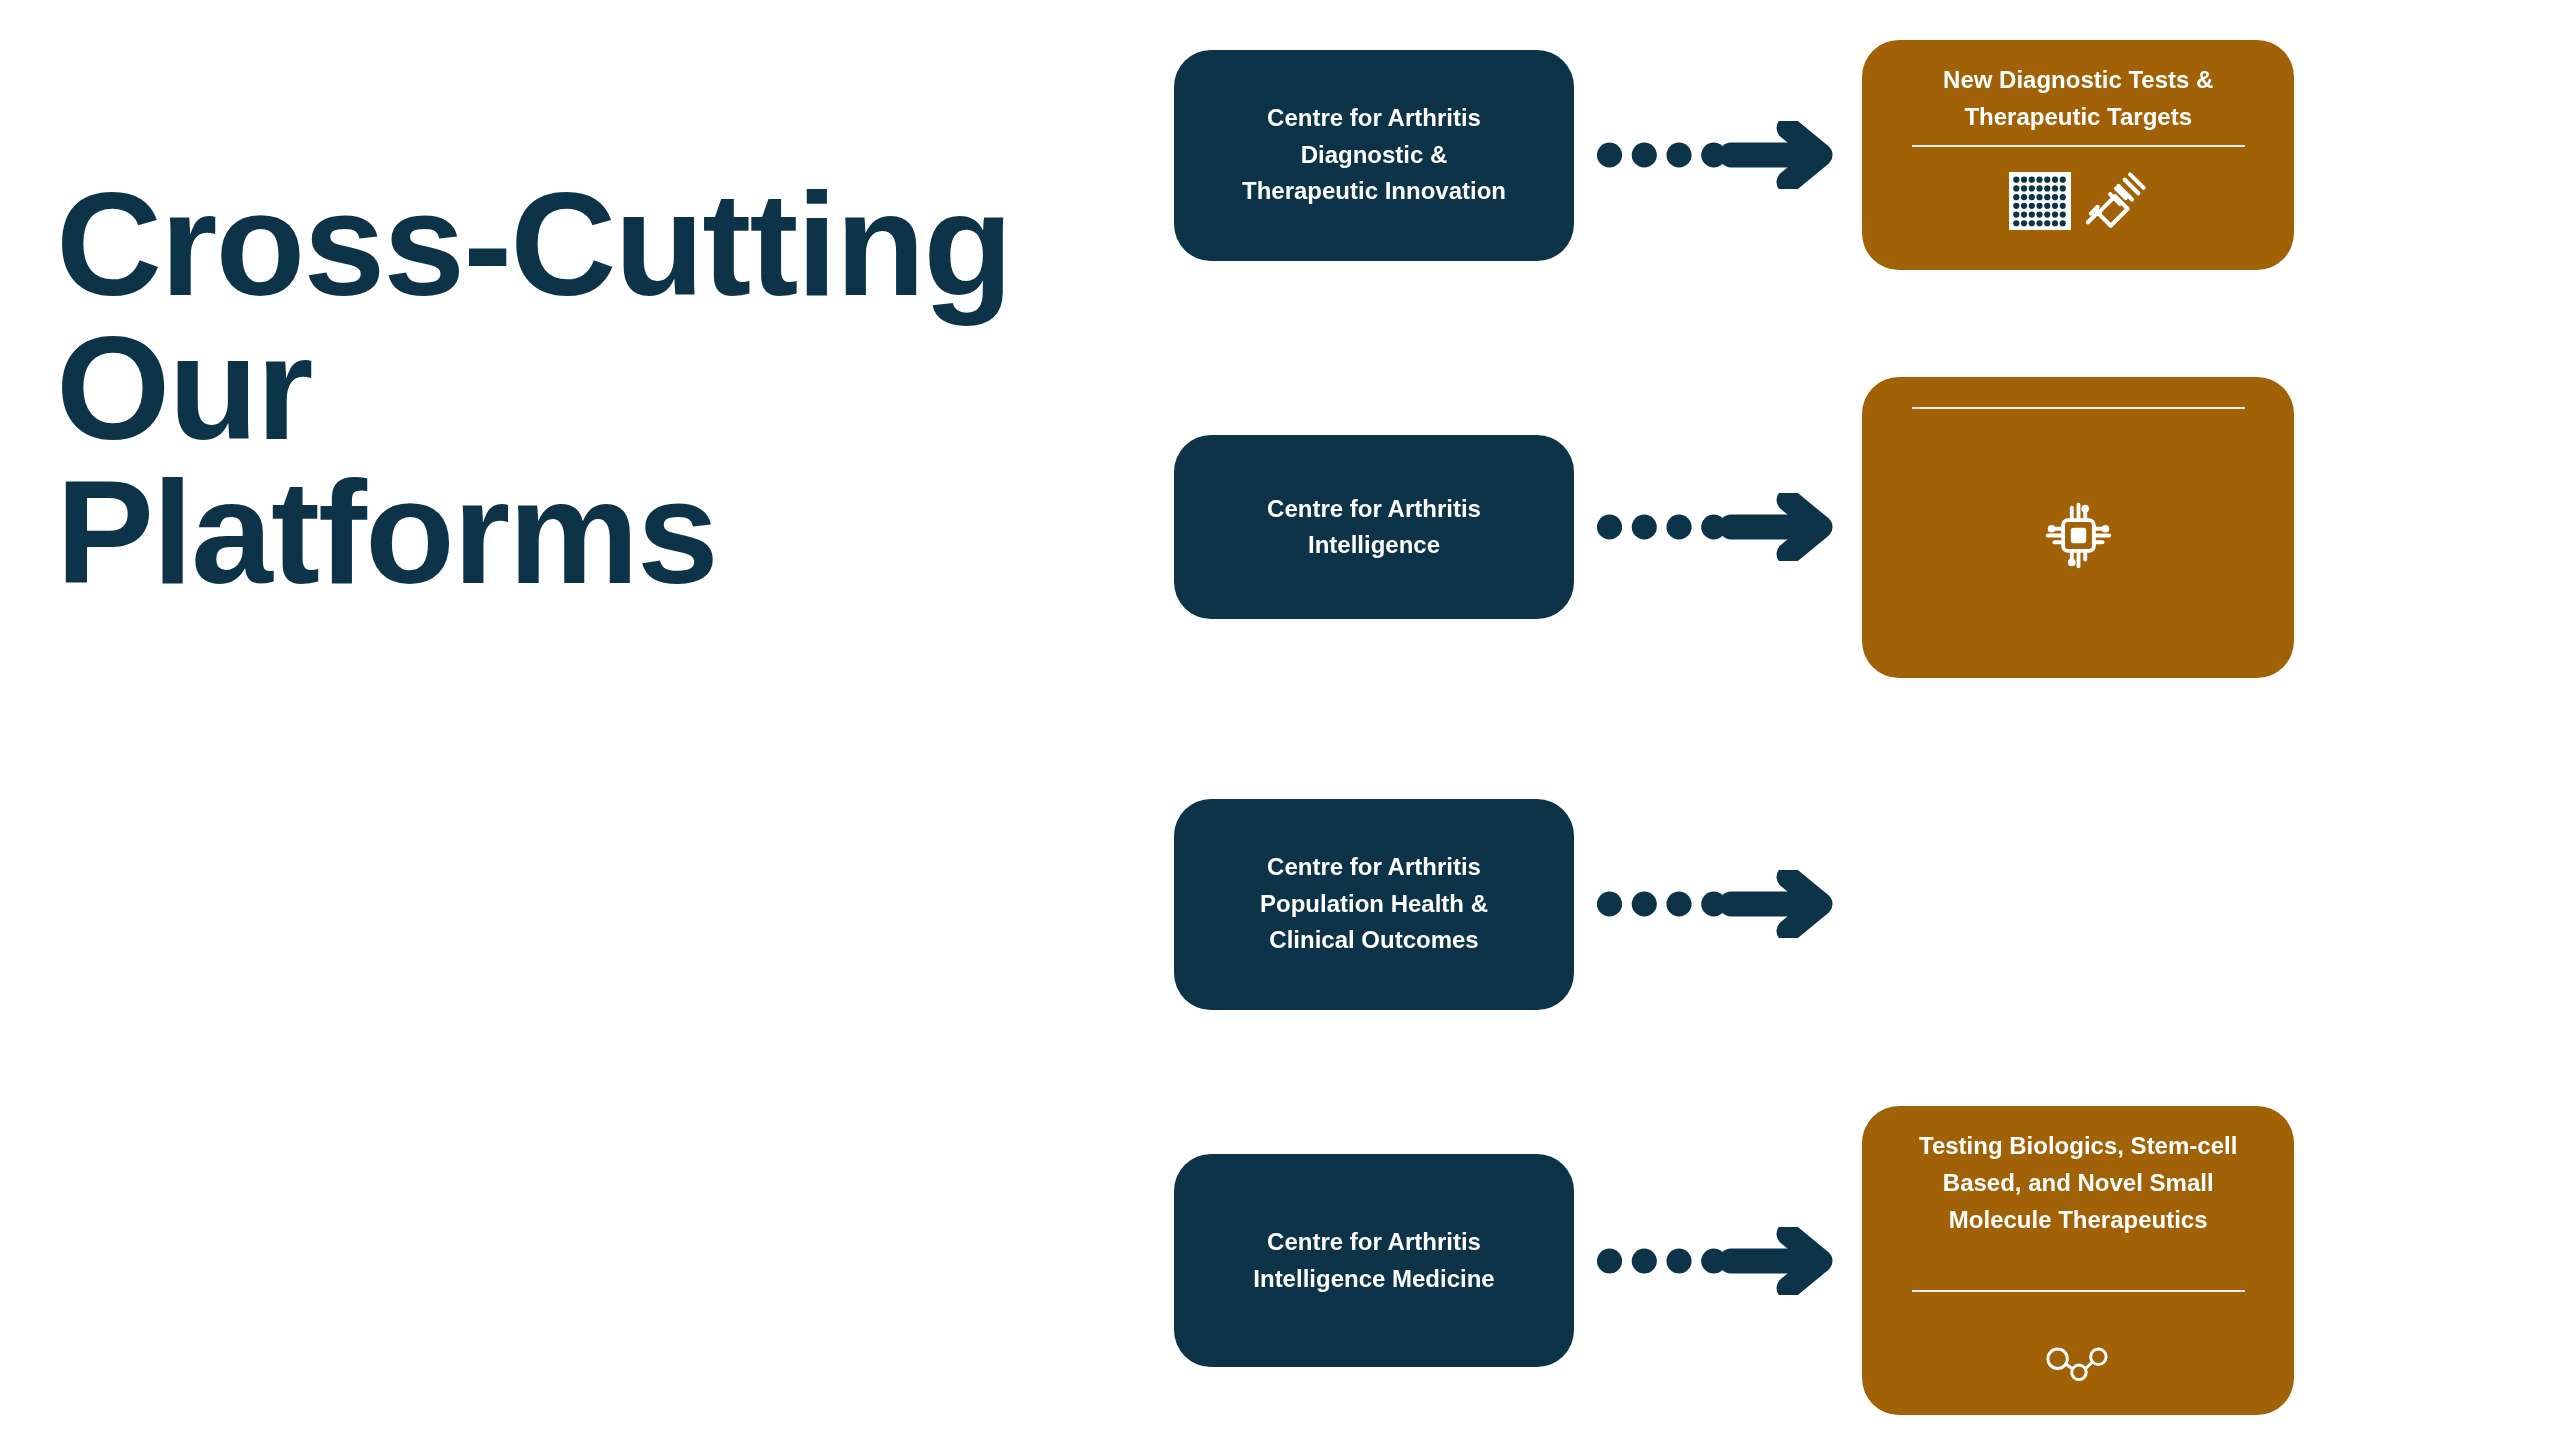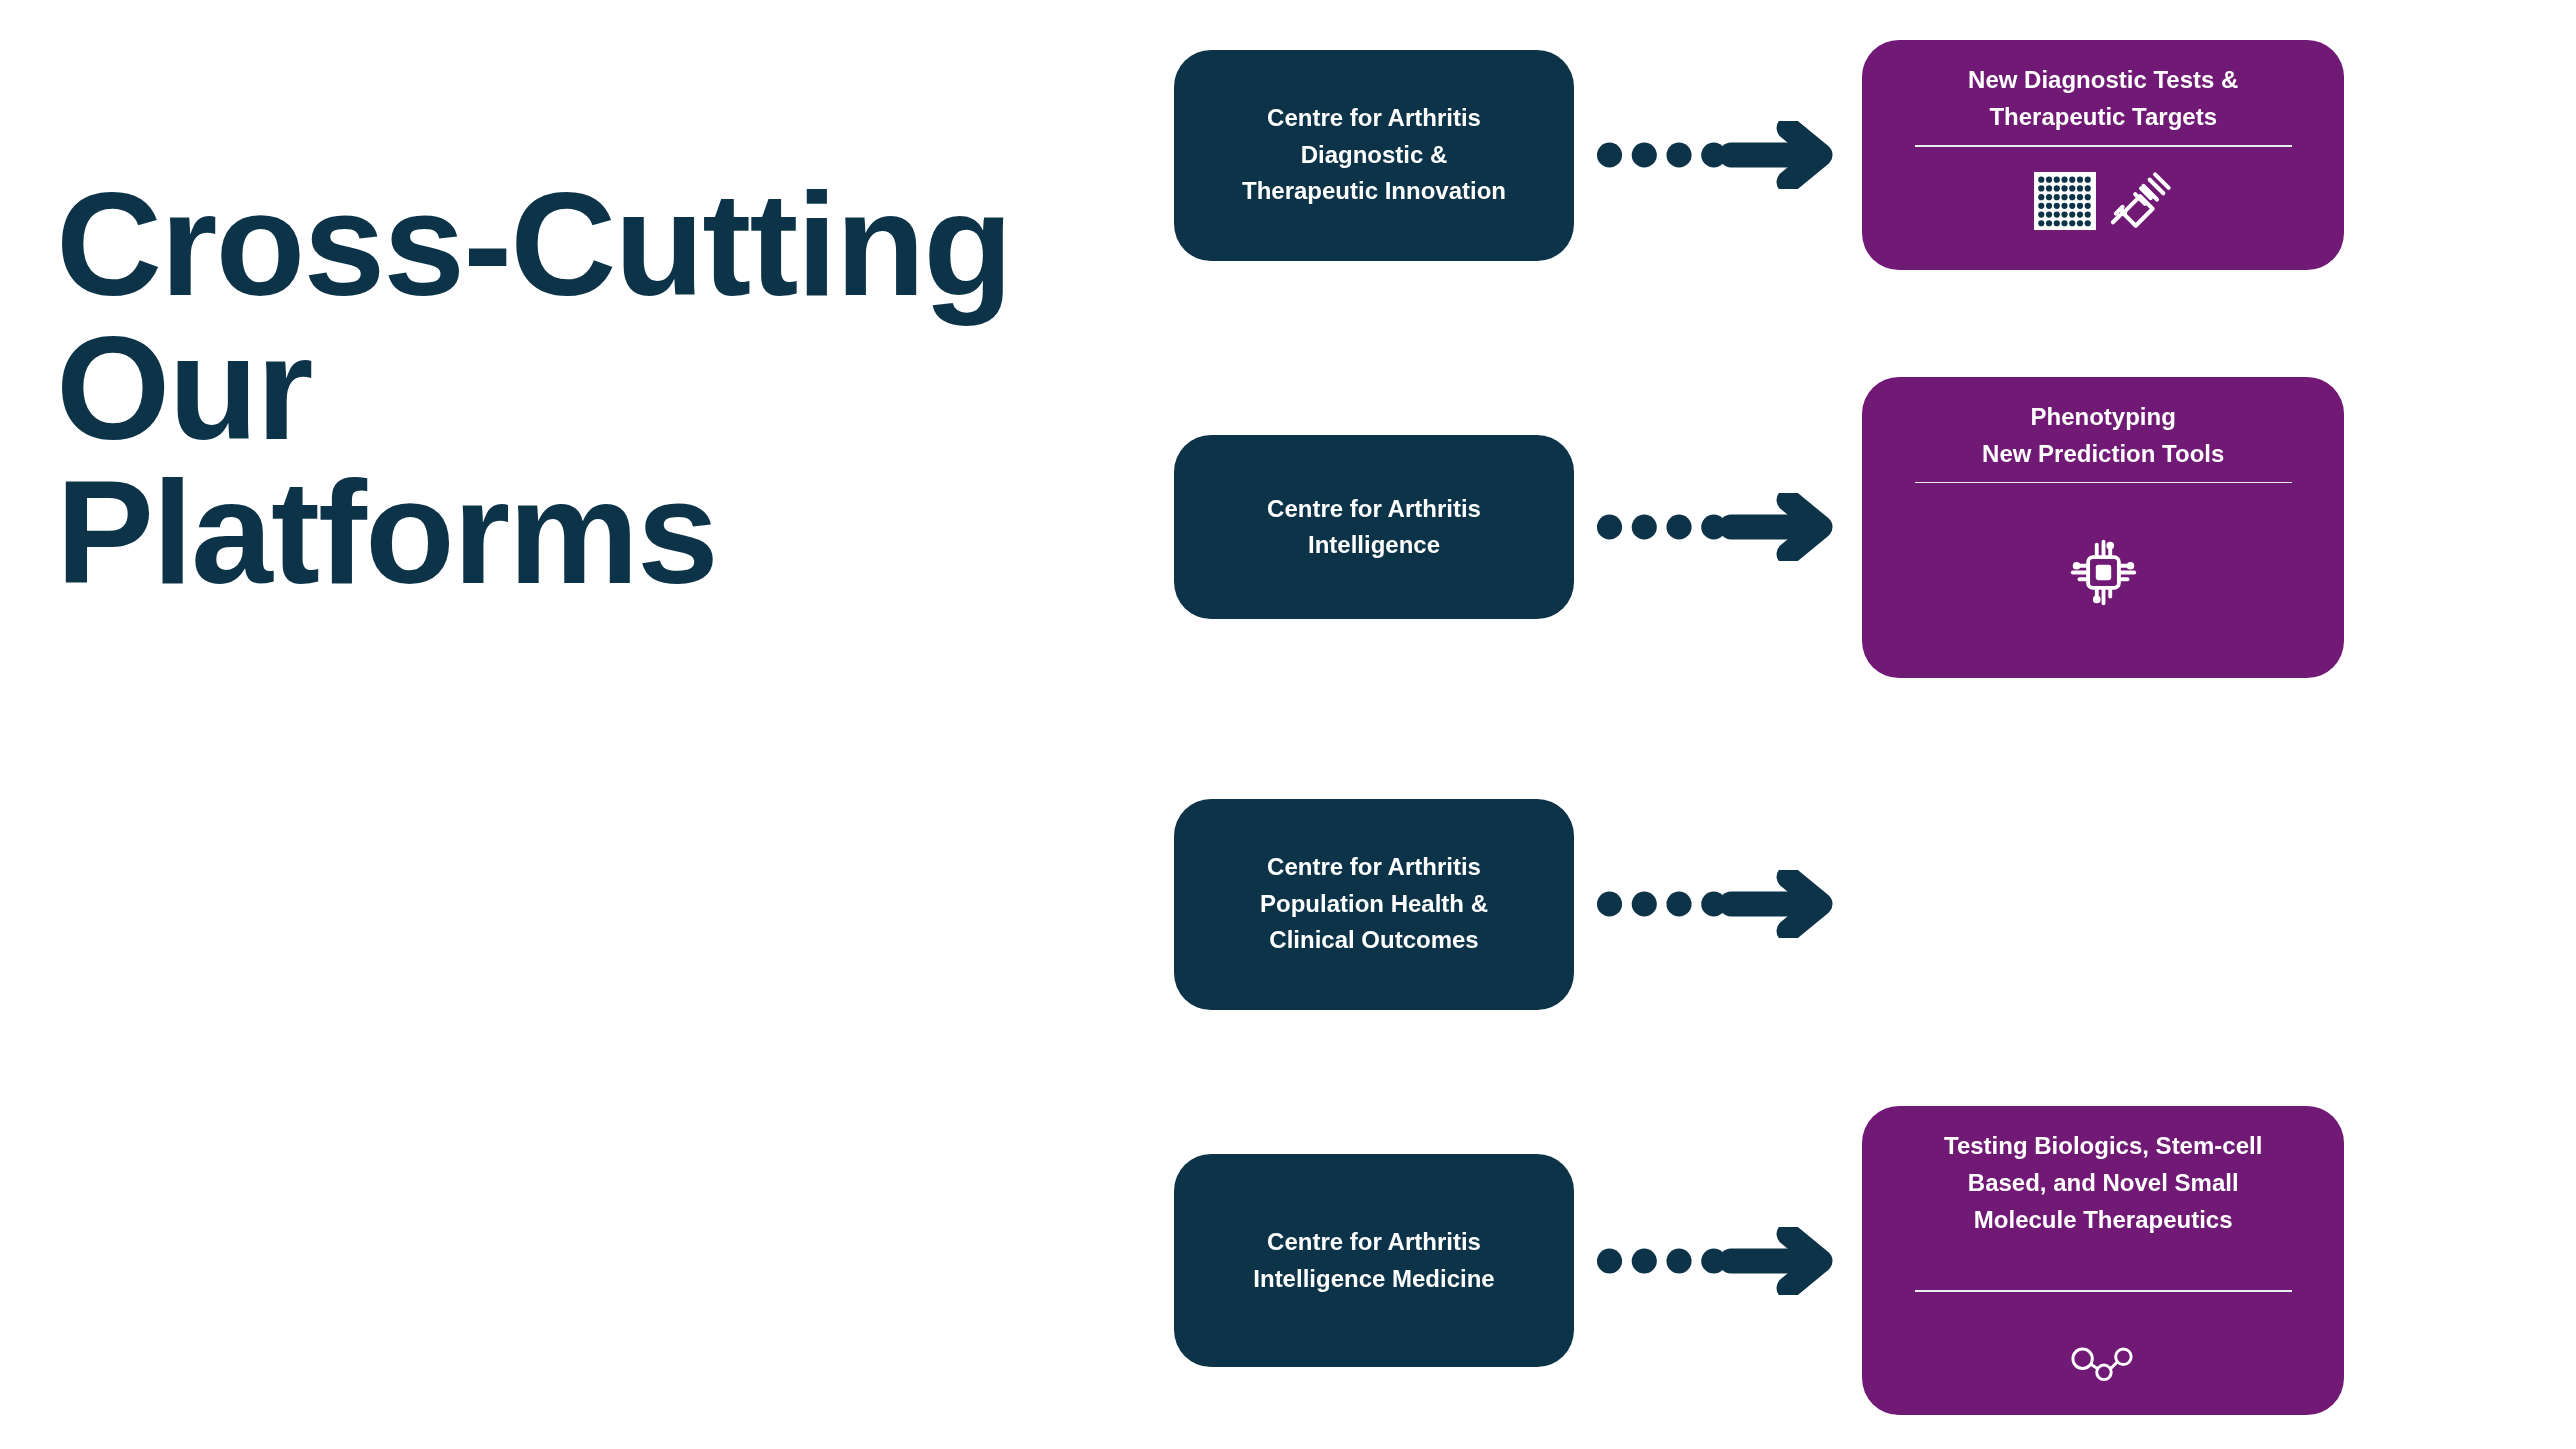--- a/index.html
+++ b/index.html
@@ -75,33 +75,33 @@
     margin-left: 15.5px;
     margin-right: 9.7px;
     display: flex;
     align-items: center;
     justify-content: center;
   }
   .arrow-connector svg { display: block; }
 
   
   .outcome-card {
-    background: #701a75;
+    background: #a16207;
     border-radius: 37px;
     color: #ffffff;
     display: flex;
     flex-direction: column;
     align-items: center;
     justify-content: flex-start;
     text-align: center;
     font-weight: bold;
     box-sizing: border-box;
     padding: 21px 27px 15.5px 27px;
     flex: 0 0 auto;
-    width: 482px;
+    width: 432px;
   }
   #row-0 .outcome-card { height: 230px; }
   #row-1 .outcome-card { height: 301px; }
   #row-2 .outcome-card { height: 300px; }
   #row-3 .outcome-card { height: 309px; gap: 42px; }
 
   .outcome-text {
     font-size: 24px;
     line-height: 1.55;
     width: 100%;
@@ -242,24 +242,20 @@
         <circle cx="50" cy="35" r="13"></circle>
         <circle cx="86" cy="35" r="13"></circle>
         <circle cx="122" cy="35" r="13"></circle>
       </g>
       <path d="M140 35 H218" stroke="#0d3349" stroke-width="26" stroke-linecap="round" fill="none"></path>
       <path d="M199 7 L233 35 L199 63" stroke="#0d3349" stroke-width="24" stroke-linecap="round" stroke-linejoin="round" fill="none"></path>
     </svg>
   </div>
 
   <div class="outcome-card">
-    <div class="outcome-text">
-      <span class="oline">Phenotyping</span>
-      <span class="oline">New  Prediction Tools</span>
-    </div>
     <div class="card-divider"></div>
     <div class="icon-area">
       <svg width="75" height="75" viewBox="0 0 78 78" aria-hidden="true">
         <g stroke="#ffffff" stroke-width="4" fill="none" stroke-linecap="round">
           <rect x="23" y="23" width="32" height="32" rx="5"></rect>
           <rect x="31" y="31" width="16" height="16" rx="2.5" fill="#ffffff" stroke="none"></rect>
 
           <path d="M32 23 V10"></path>
           <path d="M39 23 V7"></path>
           <path d="M46 23 V14"></path>

